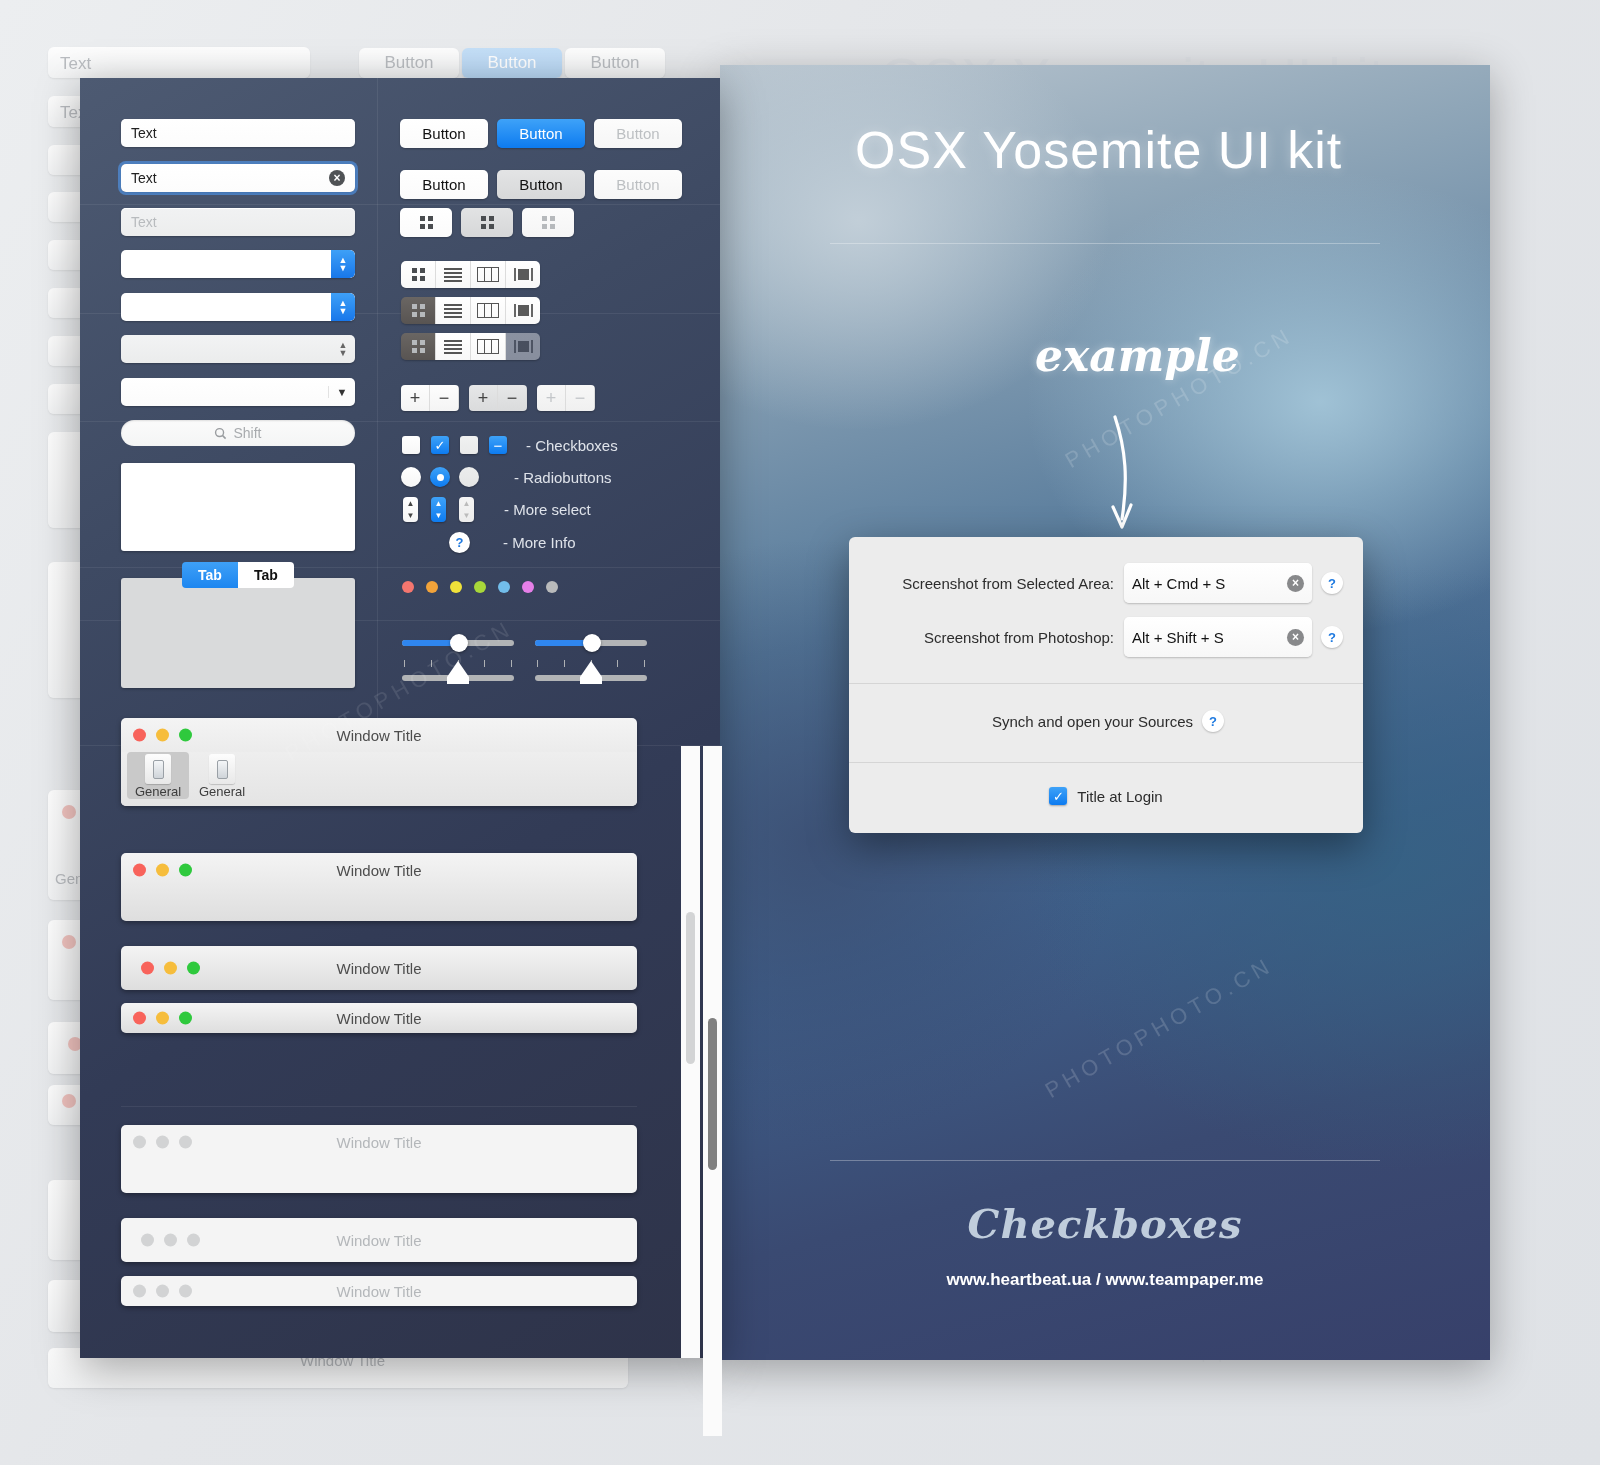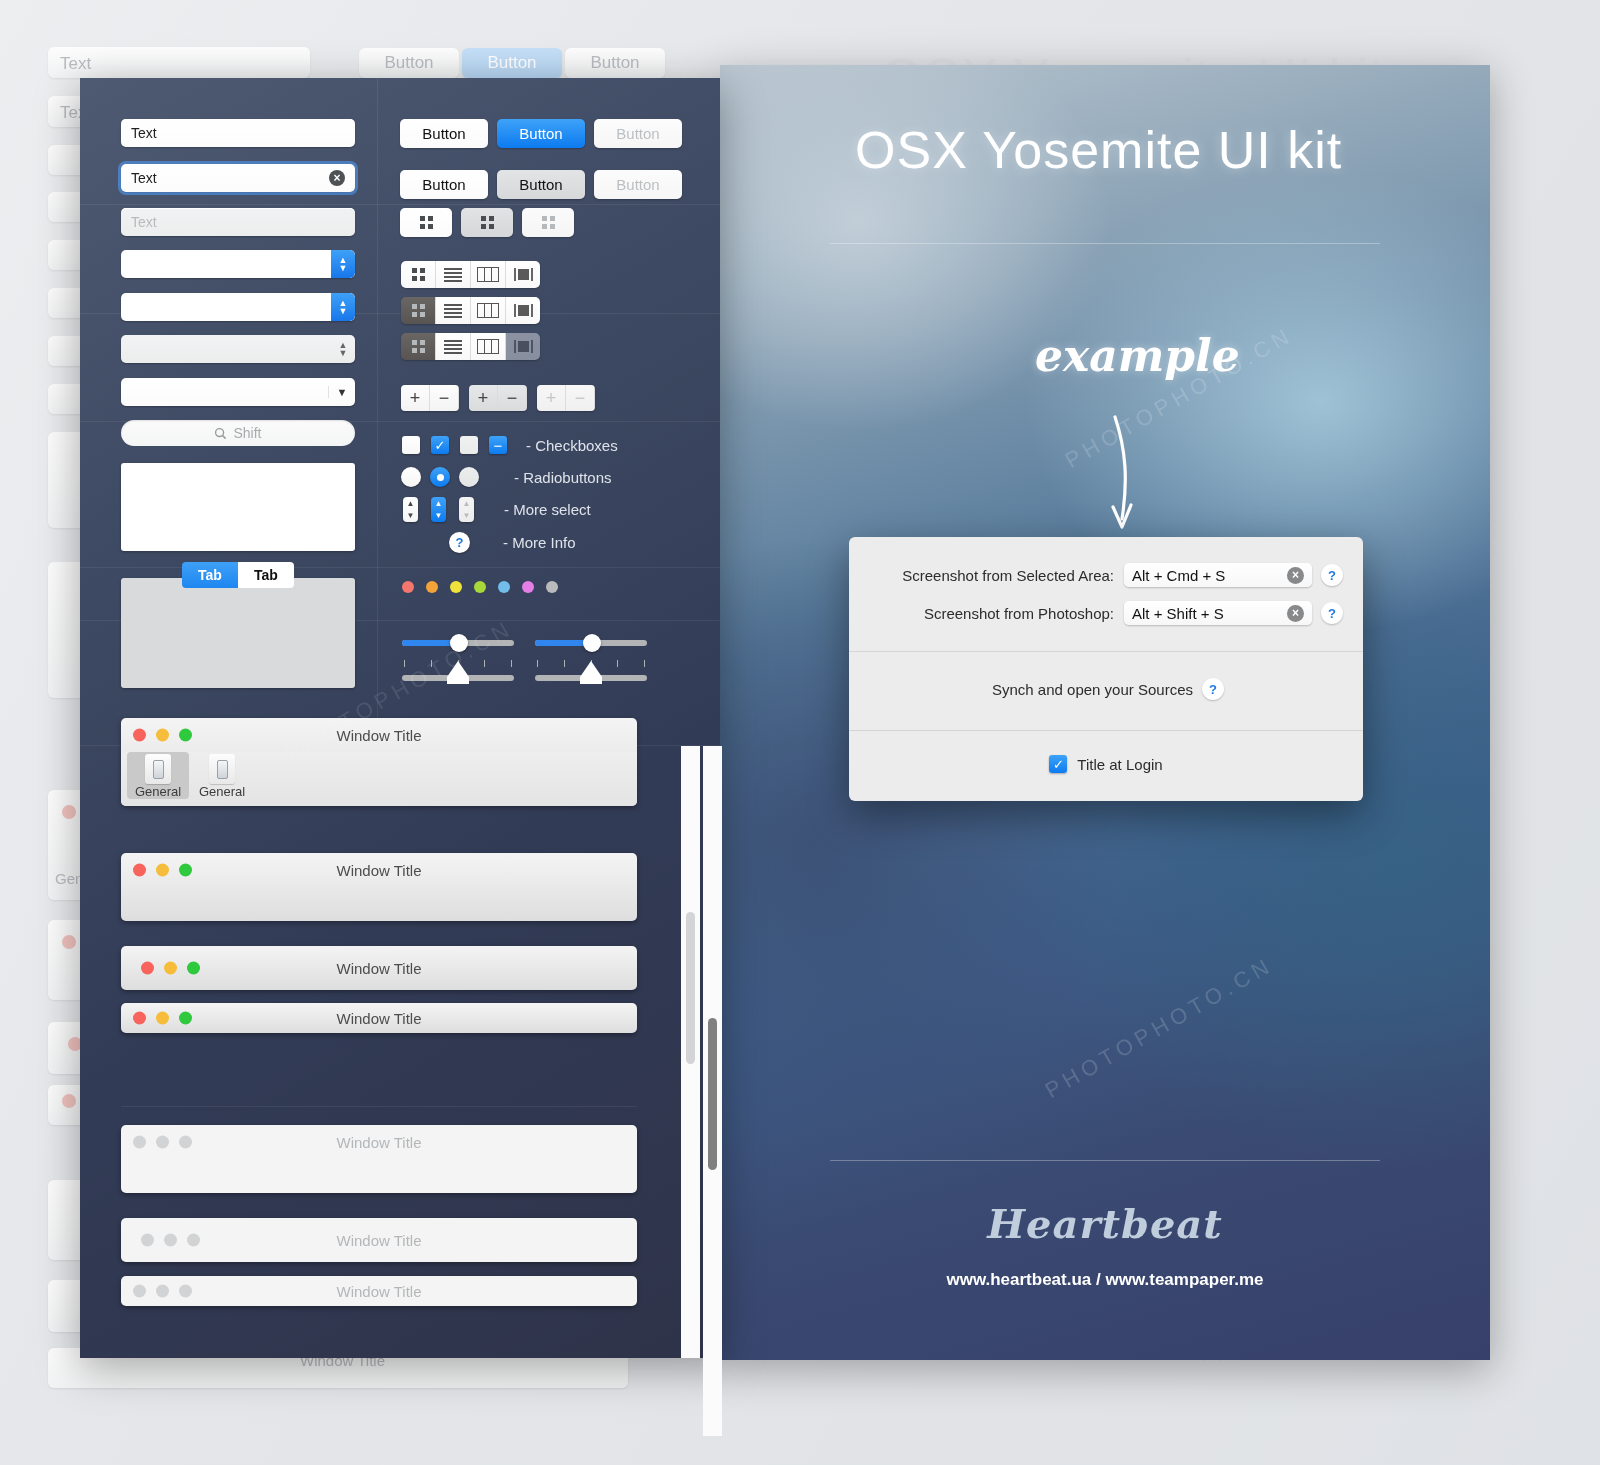--- a/index.html
+++ b/index.html
@@ -171,21 +171,21 @@
     position:relative;display:flex;align-items:center;justify-content:center;
     border-bottom:1px solid #c9c9c9;}
   #dlg .bar .t{font-size:16px;color:#4a4a4a;}
   #dlg .logout{position:absolute;right:10px;top:7px;height:28px;padding:0 14px;border-radius:5px;
     background:linear-gradient(180deg,#fff,#f7f7f7);box-shadow:0 1px 2px rgba(0,0,0,.25);
     display:flex;align-items:center;font-size:15px;color:#111;}
   #dlg .sec{padding:26px 0;border-bottom:1px solid #d5d5d5;}
   .row{display:flex;align-items:center;justify-content:flex-end;margin:0 0 14px 0;padding-right:20px;}
   .row:last-child{margin-bottom:0;}
   .row .rl{font-size:15px;color:#2c2c2c;margin-right:10px;}
-  .kfield{width:172px;height:24px;border-radius:5px;background:linear-gradient(180deg,#fff,#f7f7f7);
+  .kfield{width:172px;height:40px;border-radius:5px;background:linear-gradient(180deg,#fff,#f7f7f7);
     box-shadow:0 1px 2px rgba(0,0,0,.22);display:flex;align-items:center;padding:0 8px;
     font-size:15px;color:#111;}
   .kfield .x{margin-left:auto;width:17px;height:17px;border-radius:50%;background:#88898b;
     color:#fff;font-size:12px;font-weight:bold;display:flex;align-items:center;justify-content:center;}
   .hq{width:22px;height:22px;border-radius:50%;background:#fff;color:#1f7ae0;font-weight:bold;
     font-size:13px;display:flex;align-items:center;justify-content:center;margin-left:9px;
     box-shadow:0 1px 2px rgba(0,0,0,.22);}
   .ctr{display:flex;align-items:center;justify-content:center;}
   .bluebtn{height:28px;padding:0 16px;border-radius:5px;display:flex;align-items:center;
     background:linear-gradient(180deg,#3ea2f8,#0d7bf0);color:#fff;font-size:15px;
@@ -245,21 +245,21 @@
   <div class="hl" style="top:1095px;"></div>
 
   <div class="ptitle">OSX Yosemite UI kit</div>
   <div class="pex">example</div>
   <div class="parrow">
     <svg width="40" height="120" viewBox="0 0 40 120">
       <path d="M13 2 C 24 35, 26 65, 20 104" stroke="#ffffff" stroke-width="3.2" fill="none" stroke-linecap="round"></path>
       <path d="M11 92 L20 112 L29 90" stroke="#ffffff" stroke-width="3.2" fill="none" stroke-linecap="round" stroke-linejoin="round"></path>
     </svg>
   </div>
-  <div class="plogo">Heartbeat</div>
+  <div class="plogo">Checkboxes</div>
   <div class="purl">www.heartbeat.ua / www.teampaper.me</div>
 
   <div class="wm" style="left:330px;top:320px;">PHOTOPHOTO.CN</div>
   <div class="wm" style="left:310px;top:950px;">PHOTOPHOTO.CN</div>
 </div>
 
 <div id="dlg">
 
   <div class="sec">
     <div class="row">

